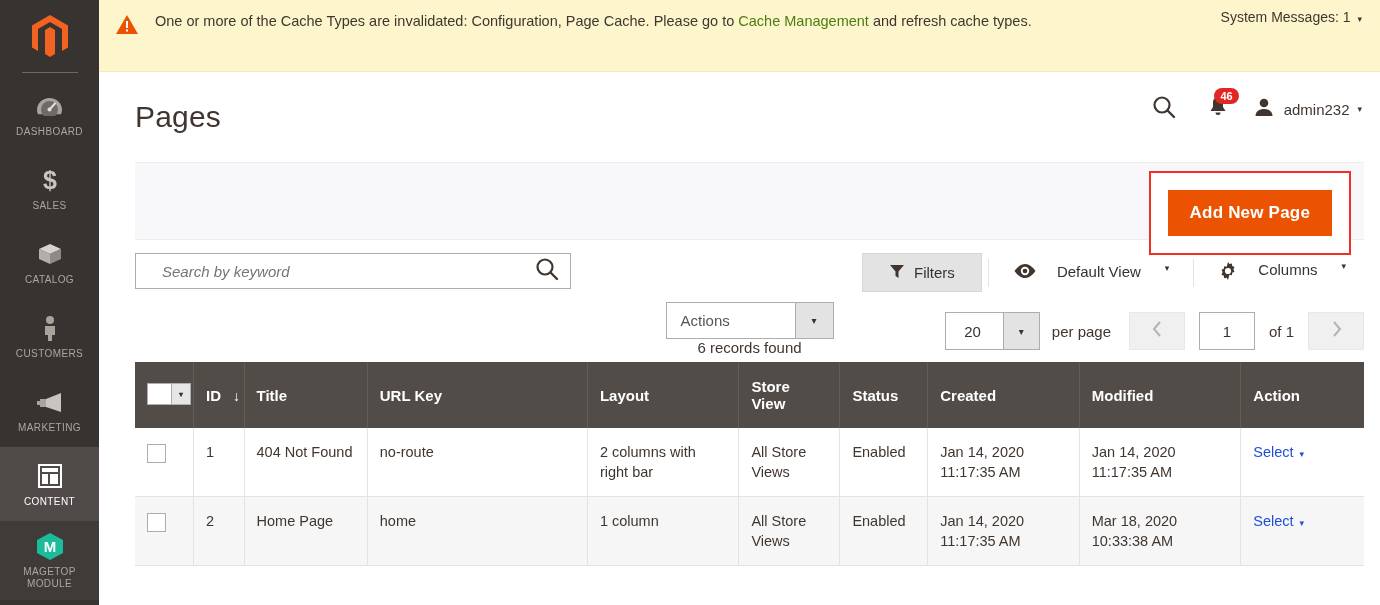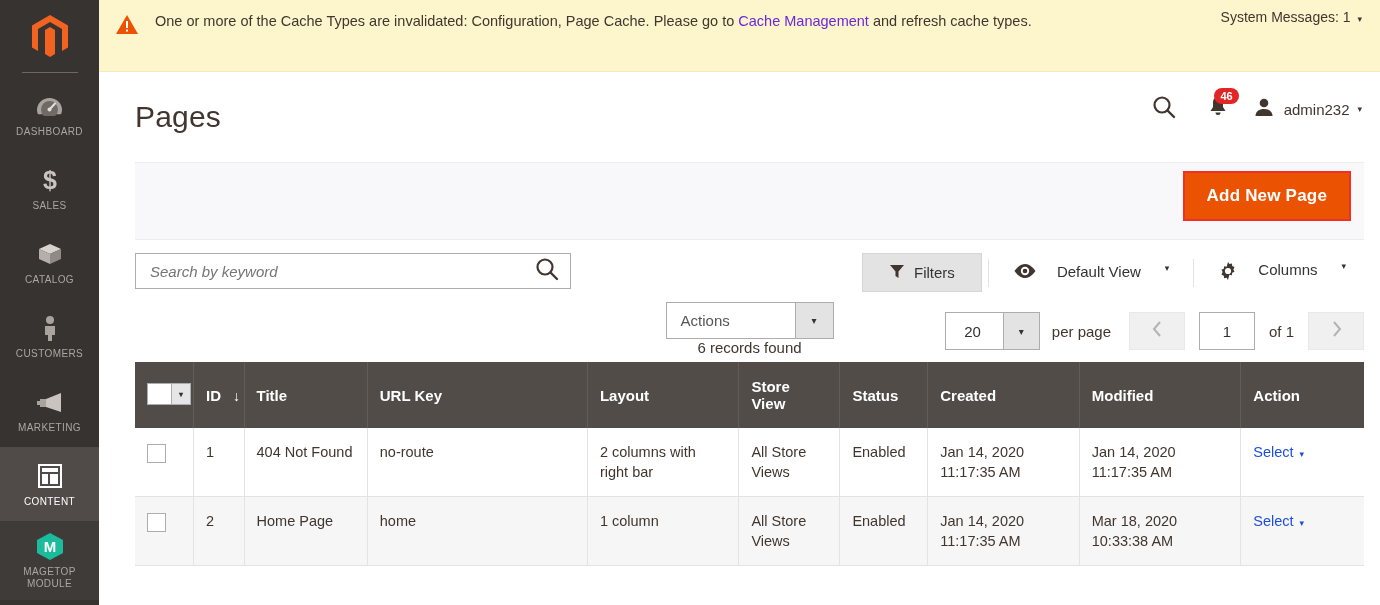--- a/index.html
+++ b/index.html
@@ -56,21 +56,21 @@
     min-height: 72px;
     display: flex; align-items: flex-start;
     padding: 10px 0 12px 0;
     position: relative;
   }
   .msg-icon { width: 56px; display: flex; justify-content: center; padding-top: 4px; }
   .msg-text {
     font-size: 14.5px; color: #41362f; line-height: 22px;
     max-width: 1020px; padding-right: 10px;
   }
-  .msg-text a { color: #6d28d9; text-decoration: none; }
+  .msg-text a { color: #4d7c0f; text-decoration: none; }
   .sys-msg {
     position: absolute; right: 18px; top: 9px;
     font-size: 14px; color: #41362f; white-space: nowrap; cursor: pointer;
   }
   .sys-msg .caret { margin-left: 7px; font-size: 9px; color: #41362f; }
 
   
   .page-header {
     height: 90px; position: relative;
     padding: 0 18px 0 0;
@@ -100,41 +100,41 @@
   .page-actions {
     background: #f8f7fa;
     border-top: 1px solid #ededed;
     border-bottom: 1px solid #ededed;
     height: 78px;
     margin: 0 16px 0 36px;
     position: relative;
   }
   .btn-primary-outline {
     position: absolute; right: 13px; top: 8px;
-    border: 2px solid #ee3124; padding: 0; background: #fff;
+    border: 2px solid #ee3124; padding: 17px; background: #fff;
   }
   .btn-primary {
     background: #eb5202; color: #fff; border: 0;
     font-size: 17px; font-weight: bold;
     padding: 13px 22px; cursor: pointer;
     font-family: "Liberation Sans", sans-serif;
     letter-spacing: 0.2px;
   }
 
   
   .grid-toolbar {
     margin: 0 16px 0 36px;
     height: 62px;
     display: flex; align-items: center;
     position: relative;
   }
   .search-box {
     width: 436px; height: 36px;
     border: 1px solid #adadad; background: #fff;
-    display: flex; align-items: center; padding: 0 10px 0 12px;
+    display: flex; align-items: center; padding: 0 10px 0 24px;
   }
   .search-box input {
     flex: 1; border: 0; outline: 0; font-size: 15px; color: #858585;
     font-style: italic; font-family: "Liberation Sans", sans-serif; background: transparent;
   }
   .toolbar-right {
     position: absolute; right: 0px; top: 12px;
     display: flex; align-items: center;
   }
   .filters-btn {

